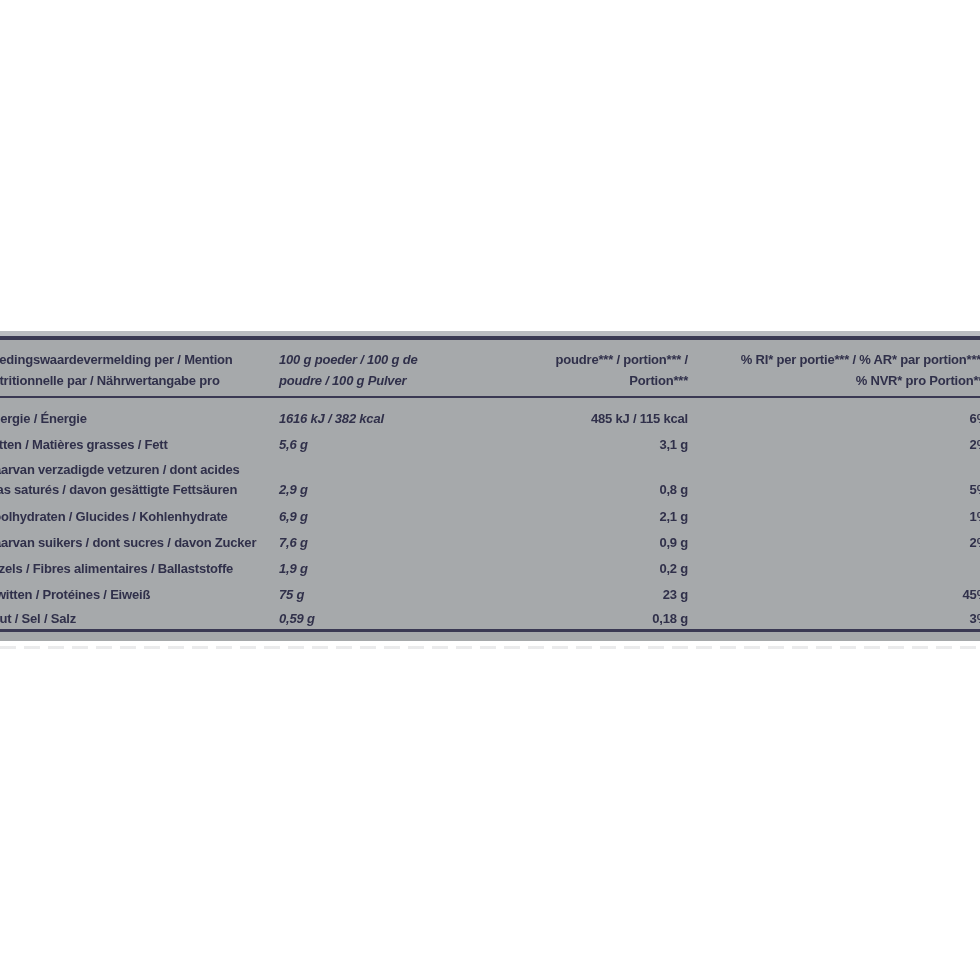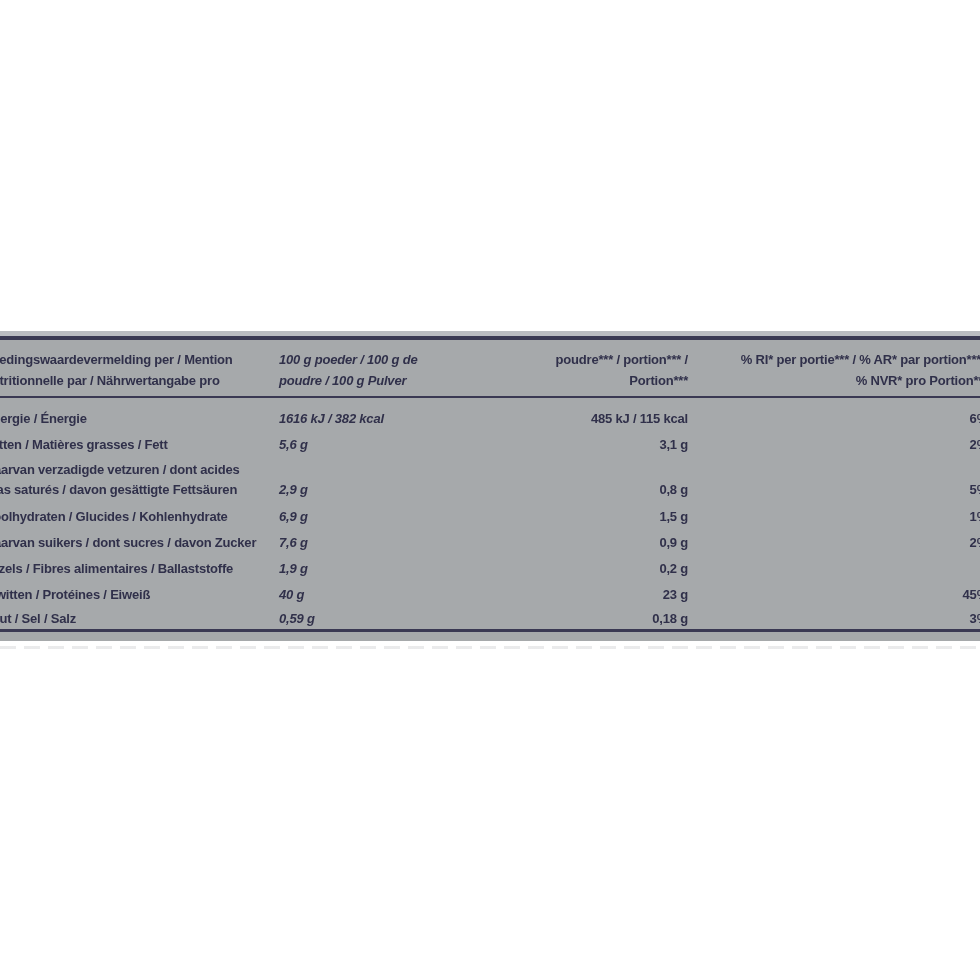--- a/index.html
+++ b/index.html
@@ -98,21 +98,21 @@
         <div class="c c2">2,9 g</div>
         <div class="c c3">0,8 g</div>
         <div class="c c4">5%</div>
       </div>
 
       <div class="row">
         <div class="c c1">
           <div class="ln">Koolhydraten / Glucides / Kohlenhydrate</div>
         </div>
         <div class="c c2">6,9 g</div>
-        <div class="c c3">1,5 g</div>
+        <div class="c c3">2,1 g</div>
         <div class="c c4">1%</div>
       </div>
 
       <div class="row">
         <div class="c c1">
           <div class="ln">waarvan suikers / dont sucres / davon Zucker</div>
         </div>
         <div class="c c2">7,6 g</div>
         <div class="c c3">0,9 g</div>
         <div class="c c4">2%</div>
@@ -124,21 +124,21 @@
         </div>
         <div class="c c2">1,9 g</div>
         <div class="c c3">0,2 g</div>
         <div class="c c4"></div>
       </div>
 
       <div class="row">
         <div class="c c1">
           <div class="ln">Eiwitten / Protéines / Eiweiß</div>
         </div>
-        <div class="c c2">40 g</div>
+        <div class="c c2">75 g</div>
         <div class="c c3">23 g</div>
         <div class="c c4">45%</div>
       </div>
 
       <div class="row last">
         <div class="c c1">
           <div class="ln">Zout / Sel / Salz</div>
         </div>
         <div class="c c2">0,59 g</div>
         <div class="c c3">0,18 g</div>

